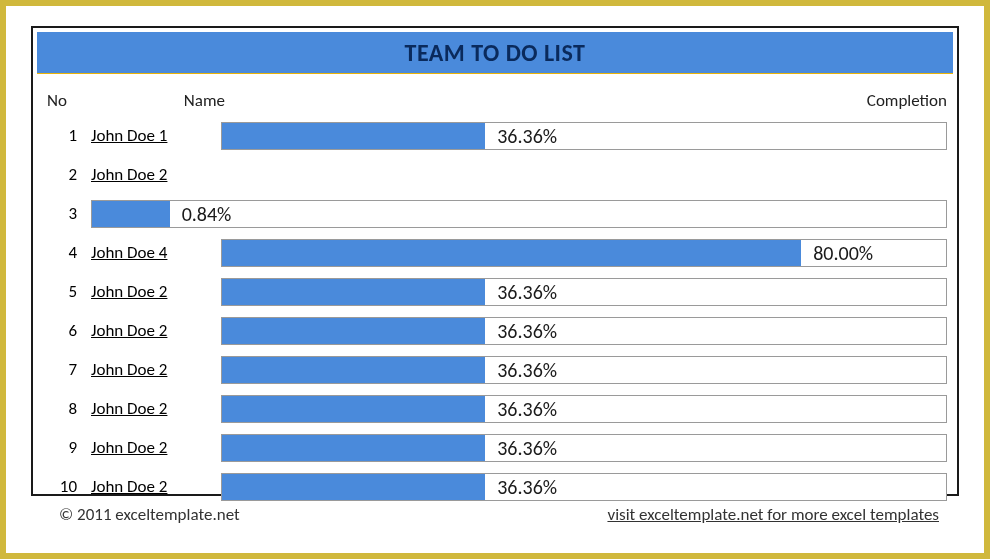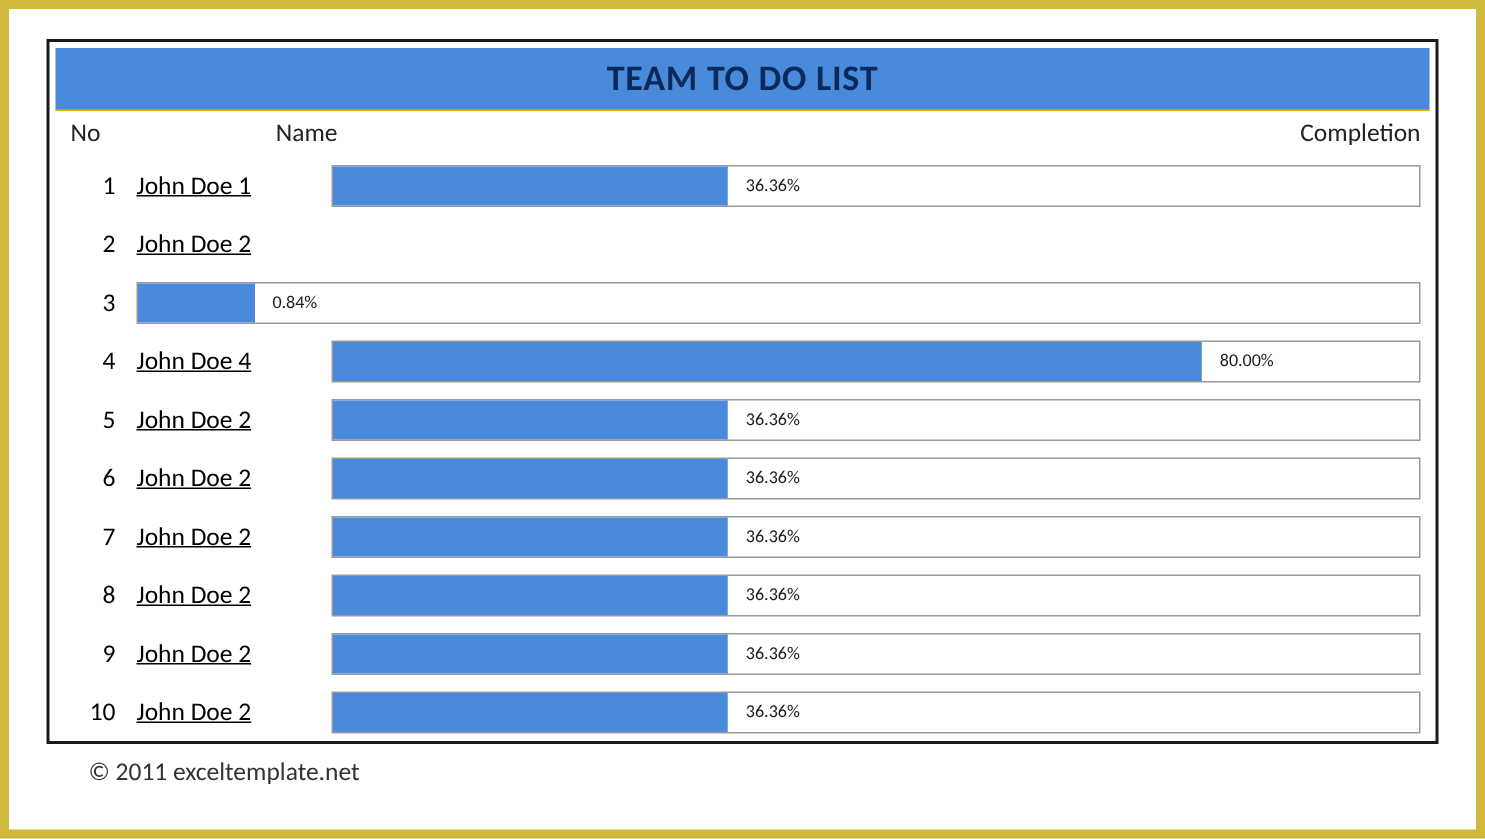--- a/index.html
+++ b/index.html
@@ -25,21 +25,21 @@
       padding: 6px 0;
       margin: 4px 4px 0 4px;
     }
     .title-bar h1 {
       font-size: 24px;
       font-weight: bold;
       color: #0a2a5c;
       letter-spacing: 0.5px;
     }
     .content {
-      padding: 4px 10px 0 10px;
+      padding: 16px 10px 0 10px;
     }
     .header-row {
       display: flex;
       align-items: center;
       font-size: 17px;
       color: #222;
       margin-bottom: 6px;
       padding-left: 4px;
     }
     .col-no { width: 48px; text-align: left; }
@@ -74,21 +74,21 @@
       display: flex;
       align-items: center;
       background: #fff;
     }
     .row .bar-fill {
       height: 100%;
       background: #4a8adb;
       border-right: 1px solid #4a8adb;
     }
     .row .bar-label {
-      font-size: 12px;
+      font-size: 20px;
       padding-left: 12px;
       color: #1a1a1a;
     }
     .footer {
       display: flex;
       justify-content: space-between;
       padding: 8px 20px 0 28px;
       font-size: 17px;
       color: #333;
     }
@@ -185,13 +185,14 @@
             <div class="bar-fill" style="width: 36.36%;"></div>
             <span class="bar-label">36.36%</span>
           </div>
         </div>
       </div>
   </div>
 </div>
 
 <div class="footer">
   <span>© 2011 exceltemplate.net</span>
+  <span class="link">visit exceltemplate.net for more excel templates</span>
 </div>
 
 </body></html>

